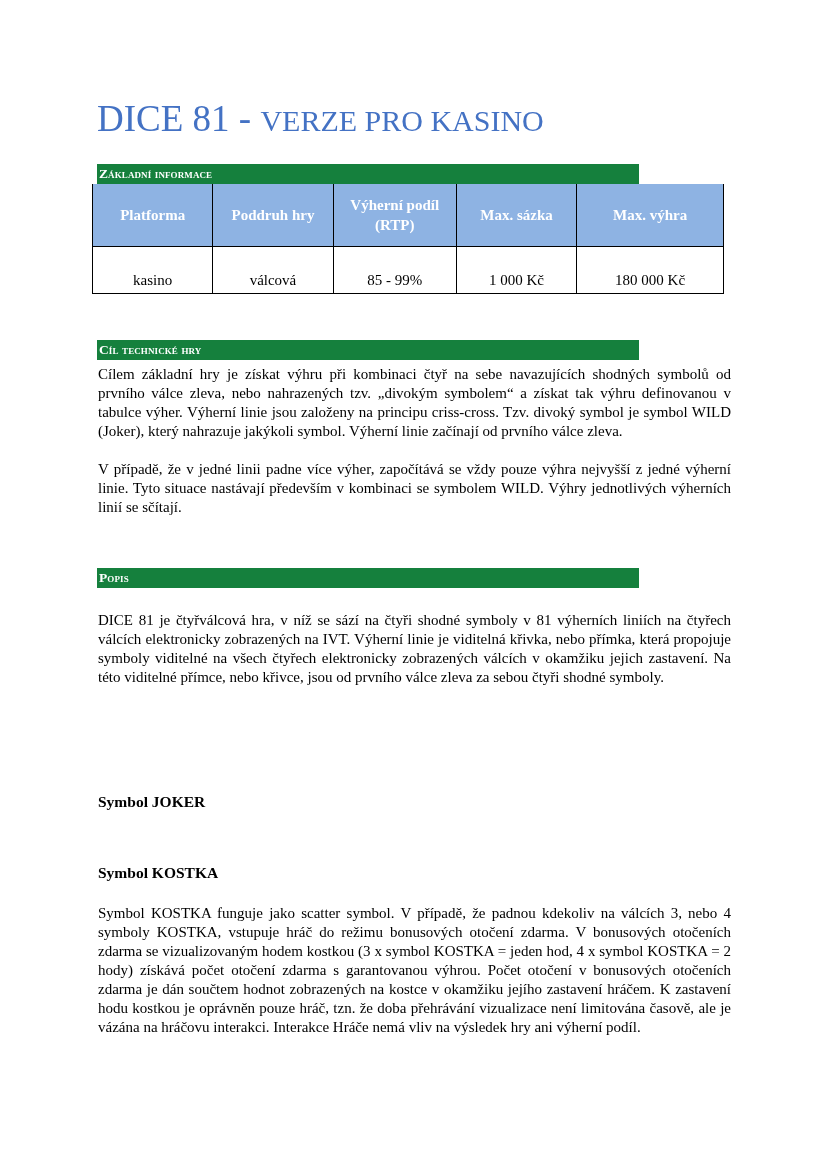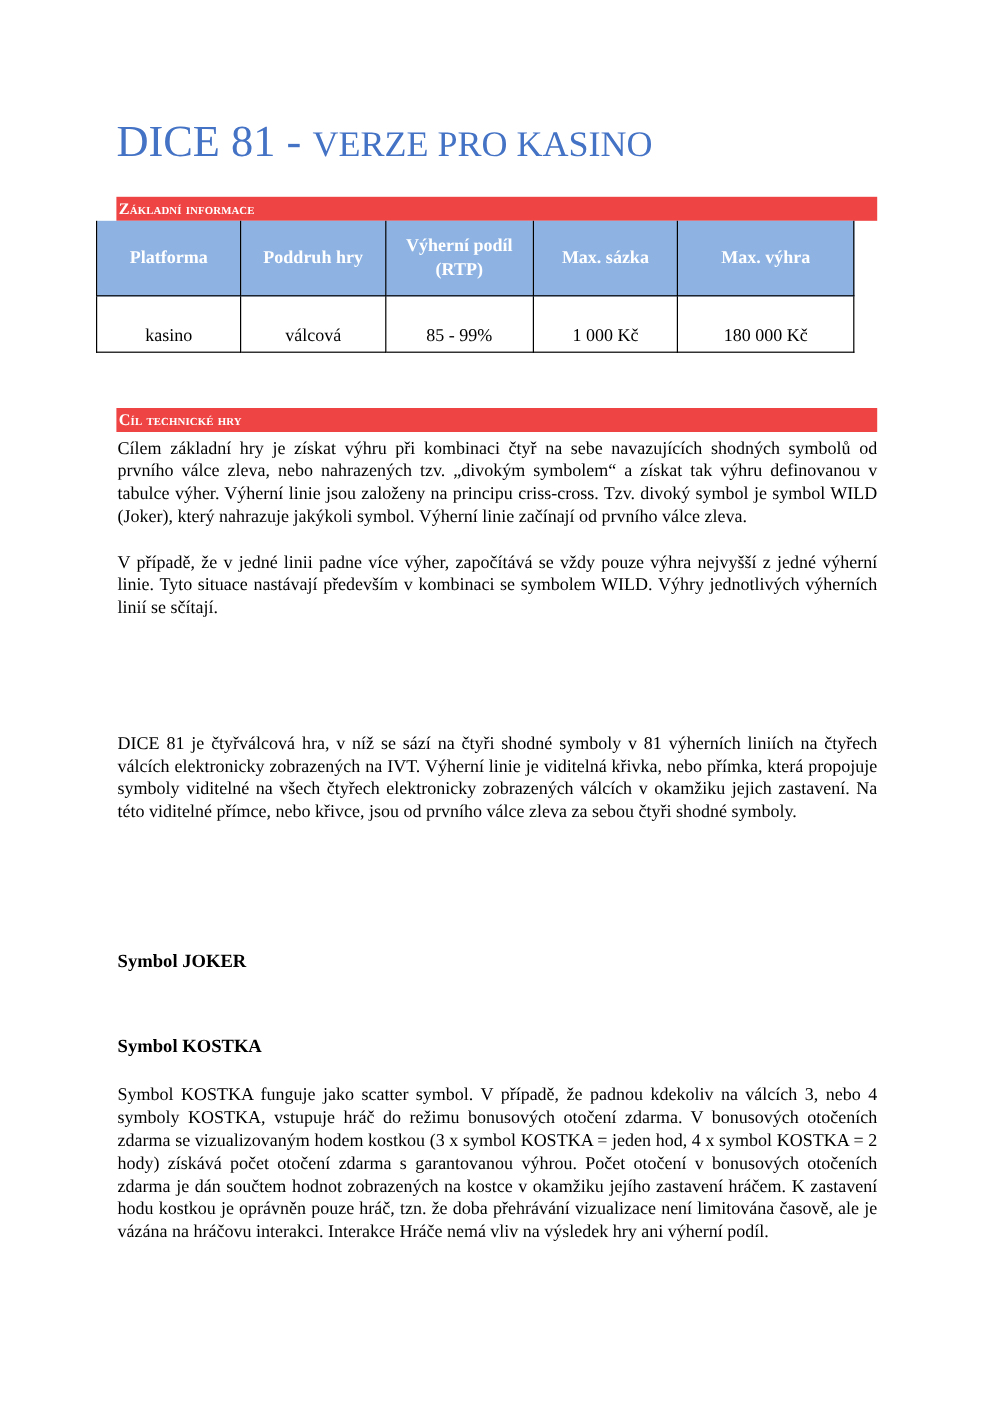--- a/index.html
+++ b/index.html
@@ -3,24 +3,24 @@
   <meta charset="utf-8">
   <style>
     html, body { margin: 0; padding: 0; background: #ffffff; }
     body { width: 827px; height: 1169px; position: relative; overflow: hidden;
            font-family: "Liberation Serif", "DejaVu Serif", serif; color: #000; }
     .page { position: absolute; left: 0; top: 0; width: 827px; height: 1169px; }
     .title { position: absolute; left: 97px; top: 100px; margin: 0; font-weight: normal;
              color: #4472c4; white-space: nowrap; line-height: 1; }
     .title .t-main { font-size: 37px; }
     .title .t-sub { font-size: 30px; }
-    .section-bar { position: absolute; left: 97px; width: 634px; height: 20px; background: #ef4444;
+    .section-bar { position: absolute; left: 97px; width: 542px; height: 20px; background: #15803d;
                    color: #ffffff; font-weight: bold; font-size: 13.5px; line-height: 20px;
                    padding-left: 2px; box-sizing: border-box; font-variant: small-caps; letter-spacing: 0.1px; }
-    table.info { position: absolute; left: 80px; top: 184px; width: 632px; border-collapse: collapse; table-layout: fixed; }
+    table.info { position: absolute; left: 92px; top: 184px; width: 632px; border-collapse: collapse; table-layout: fixed; }
     table.info th, table.info td { border: 1.5px solid #000; text-align: center; }
     table.info th { background: #8eb3e3; color: #ffffff; font-weight: bold; font-size: 15px; height: 62px;
                     line-height: 20px; vertical-align: middle; padding: 0 4px; border-top: none; }
     table.info td { font-size: 15px; height: 41px; vertical-align: bottom; padding-bottom: 4px; }
     .para { position: absolute; left: 98px; width: 633px; margin: 0; font-size: 15px; line-height: 19px;
             text-align: justify; }
     .sub-heading { position: absolute; left: 98px; margin: 0; font-size: 15.5px; font-weight: bold; }
   </style>
 </head>
 <body>
@@ -51,19 +51,20 @@
         <td>1 000 Kč</td>
         <td>180 000 Kč</td>
       </tr>
     </tbody>
   </table>
 
   <div class="section-bar" style="top:340px;">Cíl technické hry</div>
   <p class="para" style="top:365px;">Cílem základní hry je získat výhru při kombinaci čtyř na sebe navazujících shodných symbolů od prvního válce zleva, nebo nahrazených tzv. „divokým symbolem“ a získat tak výhru definovanou v tabulce výher. Výherní linie jsou založeny na principu criss-cross. Tzv. divoký symbol je symbol WILD (Joker), který nahrazuje jakýkoli symbol. Výherní linie začínají od prvního válce zleva.</p>
   <p class="para" style="top:460px;">V případě, že v jedné linii padne více výher, započítává se vždy pouze výhra nejvyšší z jedné výherní linie. Tyto situace nastávají především v kombinaci se symbolem WILD. Výhry jednotlivých výherních linií se sčítají.</p>
 
+  <div class="section-bar" style="top:568px;">Popis</div>
   <p class="para" style="top:611px;">DICE 81 je čtyřválcová hra, v níž se sází na čtyři shodné symboly v 81 výherních liniích na čtyřech válcích elektronicky zobrazených na IVT. Výherní linie je viditelná křivka, nebo přímka, která propojuje symboly viditelné na všech čtyřech elektronicky zobrazených válcích v okamžiku jejich zastavení. Na této viditelné přímce, nebo křivce, jsou od prvního válce zleva za sebou čtyři shodné symboly.</p>
 
   <h3 class="sub-heading" style="top:793px;">Symbol JOKER</h3>
   <h3 class="sub-heading" style="top:864px;">Symbol KOSTKA</h3>
   <p class="para" style="top:904px;">Symbol KOSTKA funguje jako scatter symbol. V případě, že padnou kdekoliv na válcích 3, nebo 4 symboly KOSTKA, vstupuje hráč do režimu bonusových otočení zdarma. V bonusových otočeních zdarma se vizualizovaným hodem kostkou (3 x symbol KOSTKA = jeden hod, 4 x symbol KOSTKA = 2 hody) získává počet otočení zdarma s garantovanou výhrou. Počet otočení v bonusových otočeních zdarma je dán součtem hodnot zobrazených na kostce v okamžiku jejího zastavení hráčem. K zastavení hodu kostkou je oprávněn pouze hráč, tzn. že doba přehrávání vizualizace není limitována časově, ale je vázána na hráčovu interakci. Interakce Hráče nemá vliv na výsledek hry ani výherní podíl.</p>
 
 </div>
 
 </body></html>

